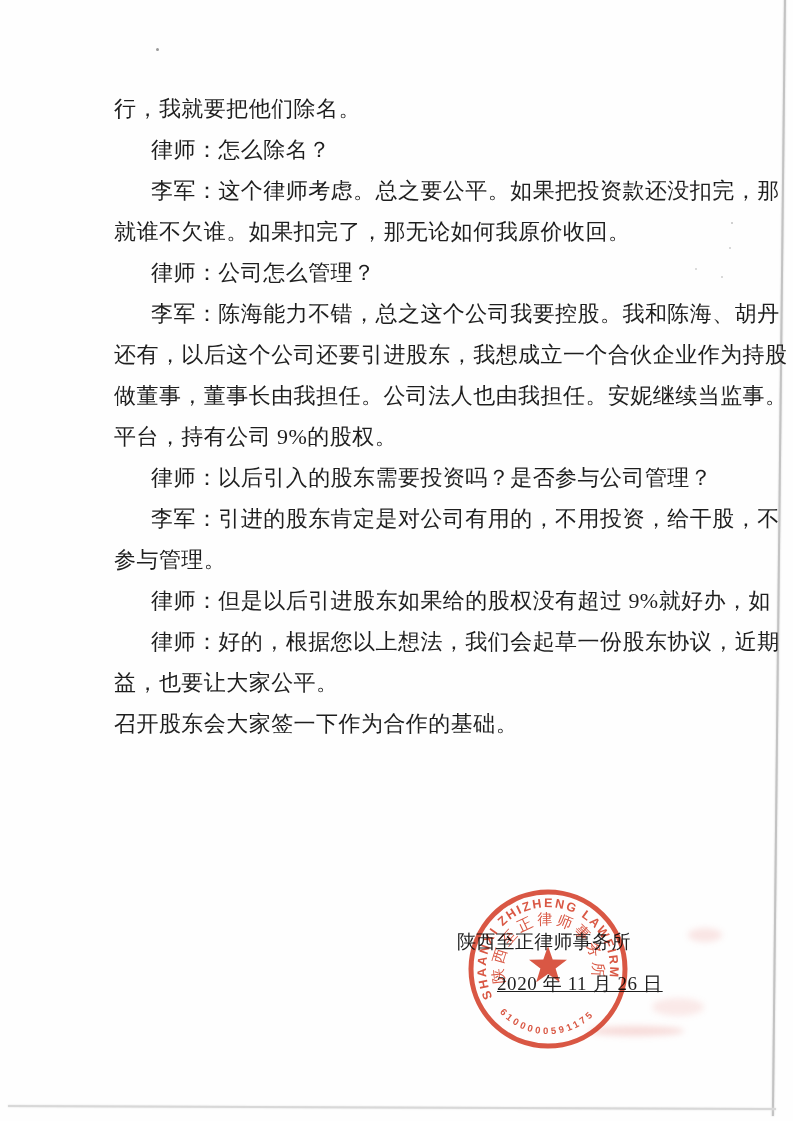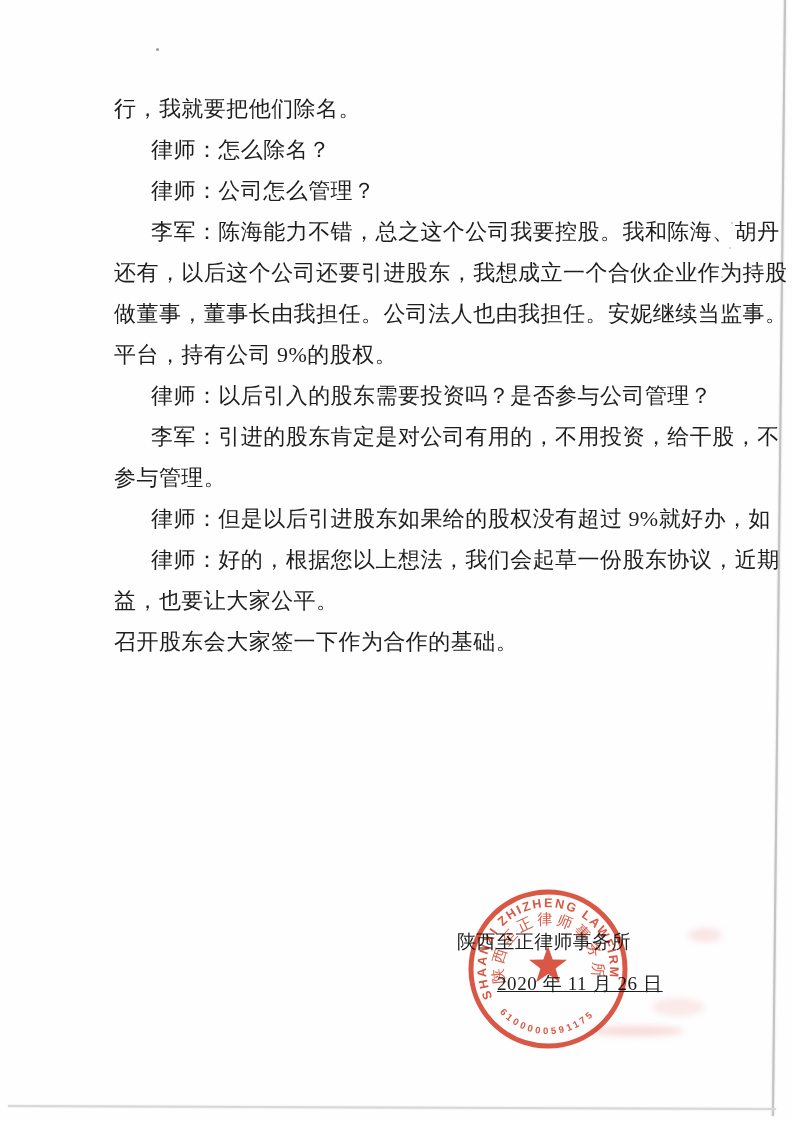--- a/index.html
+++ b/index.html
@@ -71,20 +71,22 @@
   .sm3 { left:588px; top:1026px; width:96px; height:10px; background:rgba(220,80,70,0.20); }
 </style>
 </head>
 <body style="--ink: #1e1e1e;">
 
 <div class="page">
 
   <div class="body-text">
       <div class="line">行，我就要把他们除名。</div>
       <div class="line indent">律师：怎么除名？</div>
+      <div class="line indent">李军：这个律师考虑。总之要公平。如果把投资款还没扣完，那</div>
+      <div class="line">就谁不欠谁。如果扣完了，那无论如何我原价收回。</div>
       <div class="line indent">律师：公司怎么管理？</div>
       <div class="line indent">李军：陈海能力不错，总之这个公司我要控股。我和陈海、胡丹</div>
       <div class="line">还有，以后这个公司还要引进股东，我想成立一个合伙企业作为持股</div>
       <div class="line">做董事，董事长由我担任。公司法人也由我担任。安妮继续当监事。</div>
       <div class="line">平台，持有公司 9%的股权。</div>
       <div class="line indent">律师：以后引入的股东需要投资吗？是否参与公司管理？</div>
       <div class="line indent">李军：引进的股东肯定是对公司有用的，不用投资，给干股，不</div>
       <div class="line">参与管理。</div>
       <div class="line indent">律师：但是以后引进股东如果给的股权没有超过 9%就好办，如</div>
       <div class="line indent">律师：好的，根据您以上想法，我们会起草一份股东协议，近期</div>

